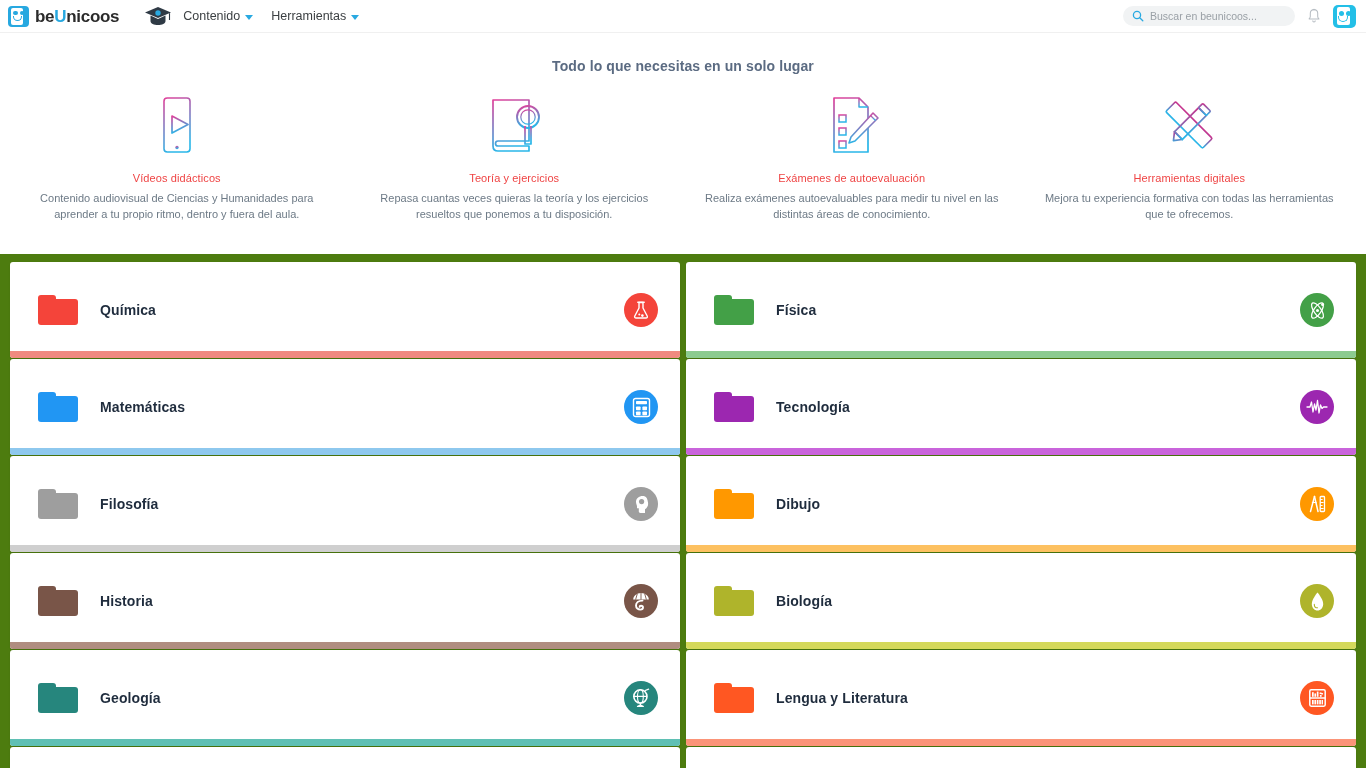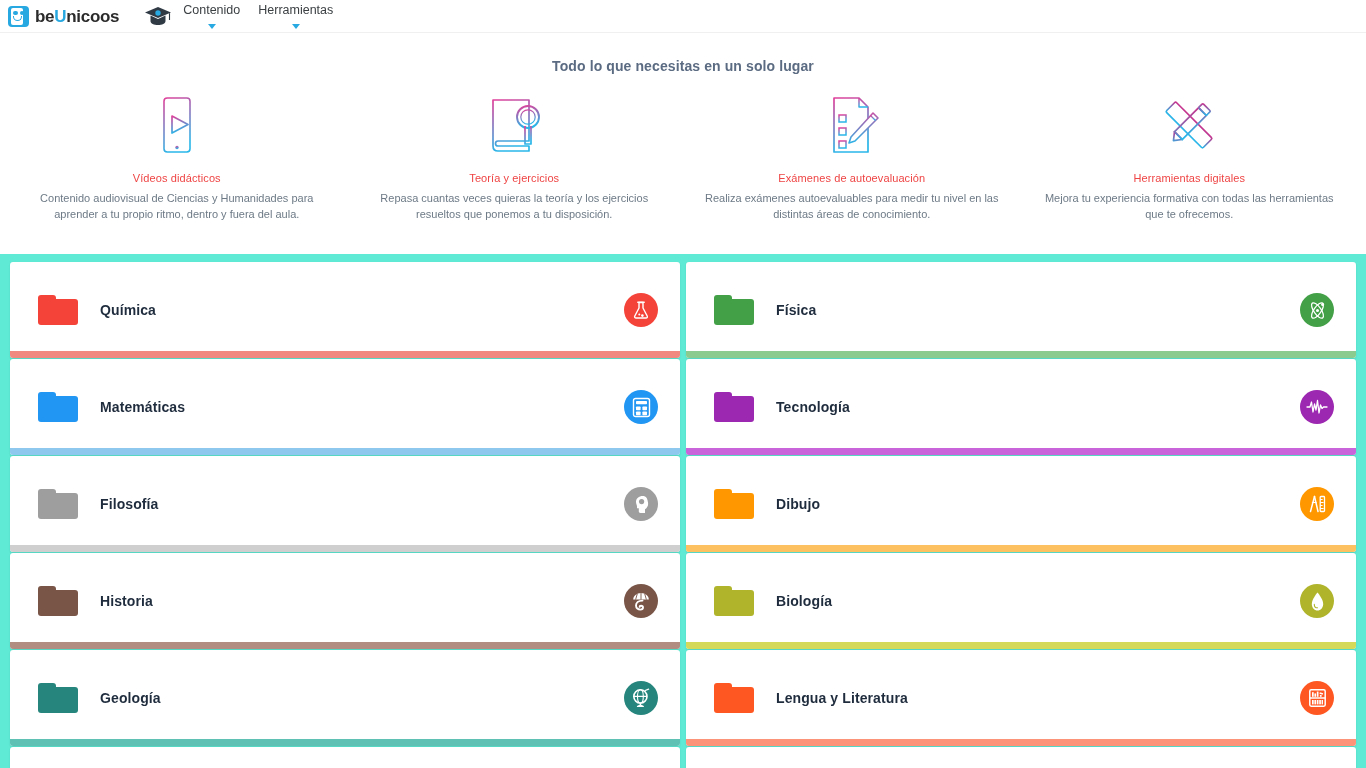--- a/index.html
+++ b/index.html
@@ -48,21 +48,21 @@
     color: #2b2b2b; line-height: 1;
   }
   .brand-text .hl { color: #27a8e0; }
 
   .nav-cap { margin-left: 24px; display:flex; align-items:center; }
   .cap-icon { width: 30px; height: 22px; position: relative; display:block; }
 
   .nav-links { display: flex; align-items: center; gap: 18px; margin-left: 10px; }
   .nav-link {
     font-size: 12.5px; color: #3c4043; display: flex; align-items: center; gap: 5px;
-    cursor: pointer; white-space: nowrap; flex-direction: column;
+    cursor: pointer; white-space: nowrap;
   }
   .chev {
     width: 0; height: 0; border-left: 4px solid transparent;
     border-right: 4px solid transparent; border-top: 5px solid #29a9e1;
     display: inline-block; margin-top: 2px;
   }
 
   .topbar-right {
     margin-left: auto; display: flex; align-items: center; gap: 12px;
   }
@@ -120,21 +120,21 @@
     margin-top: 16px; letter-spacing: .1px;
   }
   .feature-desc {
     font-size: 11px; color: #6d7a86; line-height: 1.42; margin-top: 7px;
     max-width: 300px; margin-left:auto; margin-right:auto;
   }
 
   
   .board {
     position: absolute; left: 0; top: 254px; width: 1366px; height: 514px;
-    background: #5eead4;
+    background: #4d7c0f;
     padding: 8px 10px 0 10px;
     overflow: hidden;
   }
   .grid {
     display: grid; grid-template-columns: 1fr 1fr;
     column-gap: 6px; row-gap: 1px;
   }
   .card {
     background: #ffffff;
     border-radius: 3px;
@@ -197,20 +197,42 @@
     <div class="nav-link">
       <span>Contenido</span>
       <i class="chev"></i>
     </div>
     <div class="nav-link">
       <span>Herramientas</span>
       <i class="chev"></i>
     </div>
   </div>
 
+  <div class="topbar-right">
+    <div class="search-box">
+      <svg class="search-ico" width="12" height="12" viewBox="0 0 12 12">
+        <circle cx="5" cy="5" r="3.6" fill="none" stroke="#29a9e1" stroke-width="1.3"></circle>
+        <line x1="7.7" y1="7.7" x2="10.8" y2="10.8" stroke="#29a9e1" stroke-width="1.3" stroke-linecap="round"></line>
+      </svg>
+      <input class="search-input" value="" placeholder="Buscar en beunicoos..." style="">
+    </div>
+
+    <svg class="bell" viewBox="0 0 14 16">
+      <path d="M7 1.6 C4.6 1.6 3.3 3.2 3.3 5.3 L3.3 8.4 C3.3 9.5 2.6 10.3 2.1 10.9 L11.9 10.9 C11.4 10.3 10.7 9.5 10.7 8.4 L10.7 5.3 C10.7 3.2 9.4 1.6 7 1.6 Z" fill="none" stroke="#b7bdc3" stroke-width="1.05" stroke-linejoin="round"></path>
+      <path d="M5.7 12.4 C5.7 13.3 6.3 13.9 7 13.9 C7.7 13.9 8.3 13.3 8.3 12.4" fill="none" stroke="#b7bdc3" stroke-width="1.05"></path>
+      <circle cx="7" cy="1.5" r="0.85" fill="#b7bdc3"></circle>
+    </svg>
+
+    <span class="avatar">
+      <span class="av-white"></span>
+      <span class="av-eye l"></span>
+      <span class="av-eye r"></span>
+      <span class="av-smile"></span>
+    </span>
+  </div>
 </div>
 
 <div class="hero">
   <div class="hero-title">Todo lo que necesitas en un solo lugar</div>
 
   <div class="features">
 
     <div class="feature">
       <div class="feature-icon">
         <svg width="56" height="62" viewBox="0 0 56 62">

